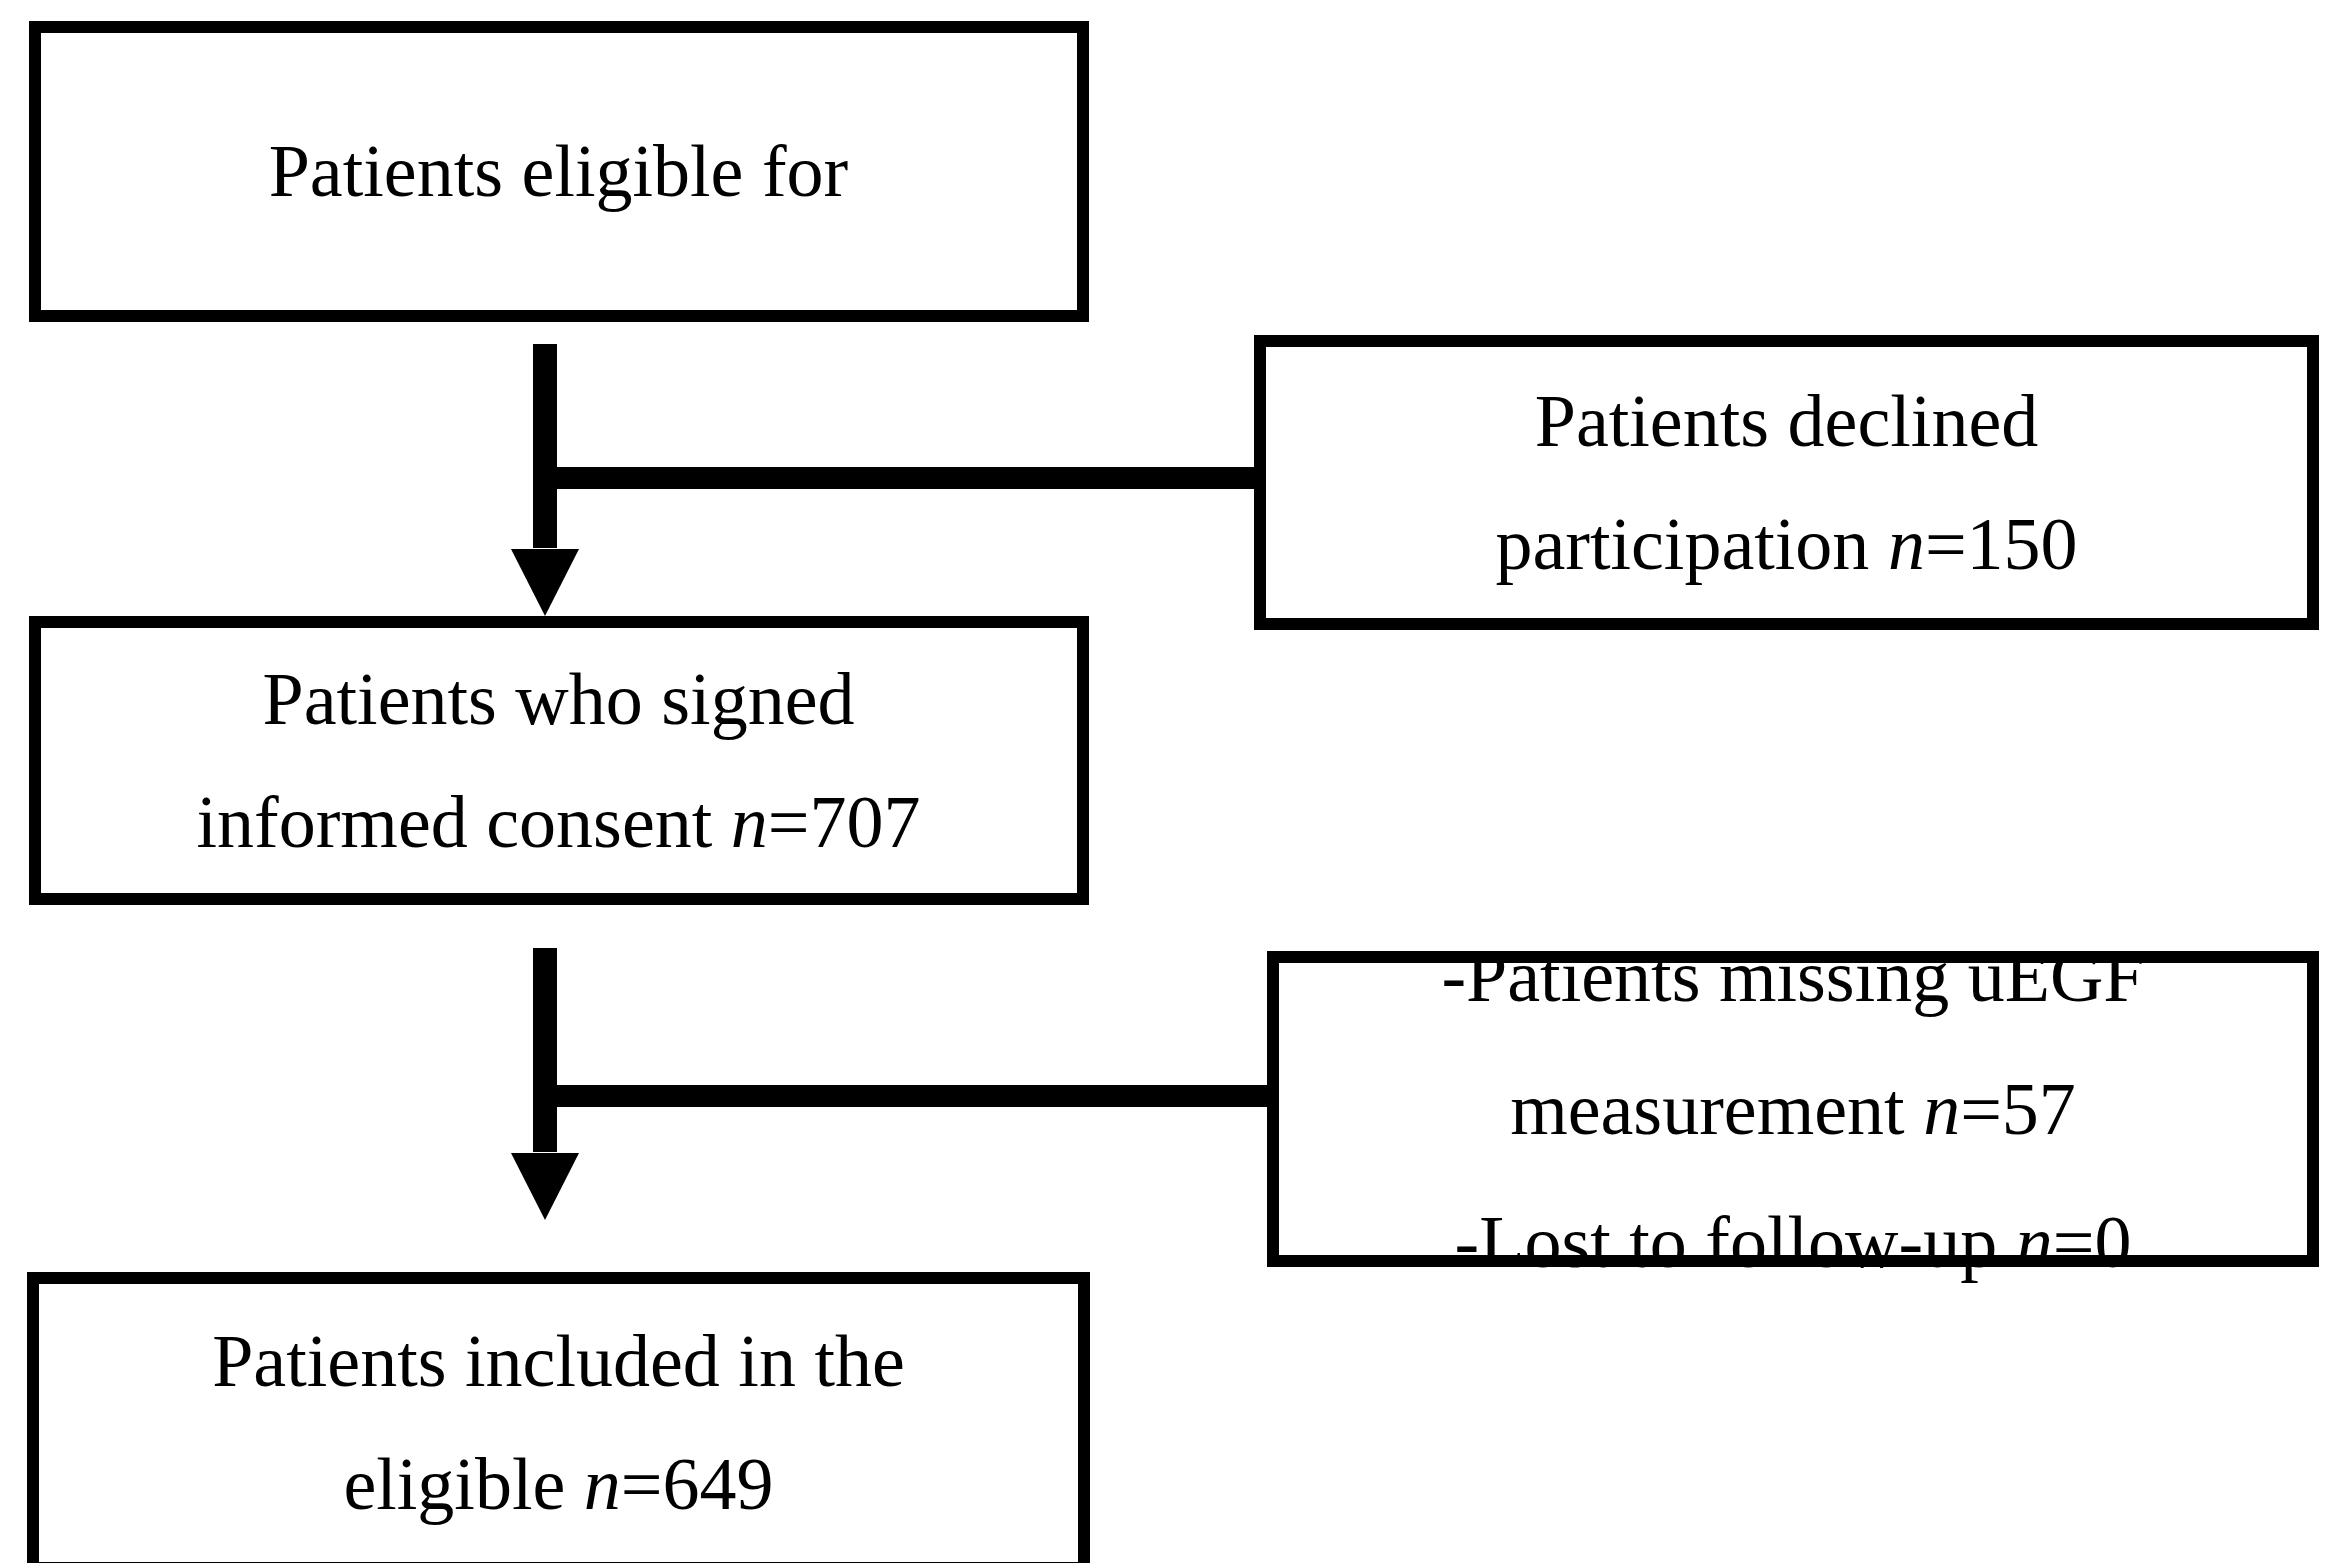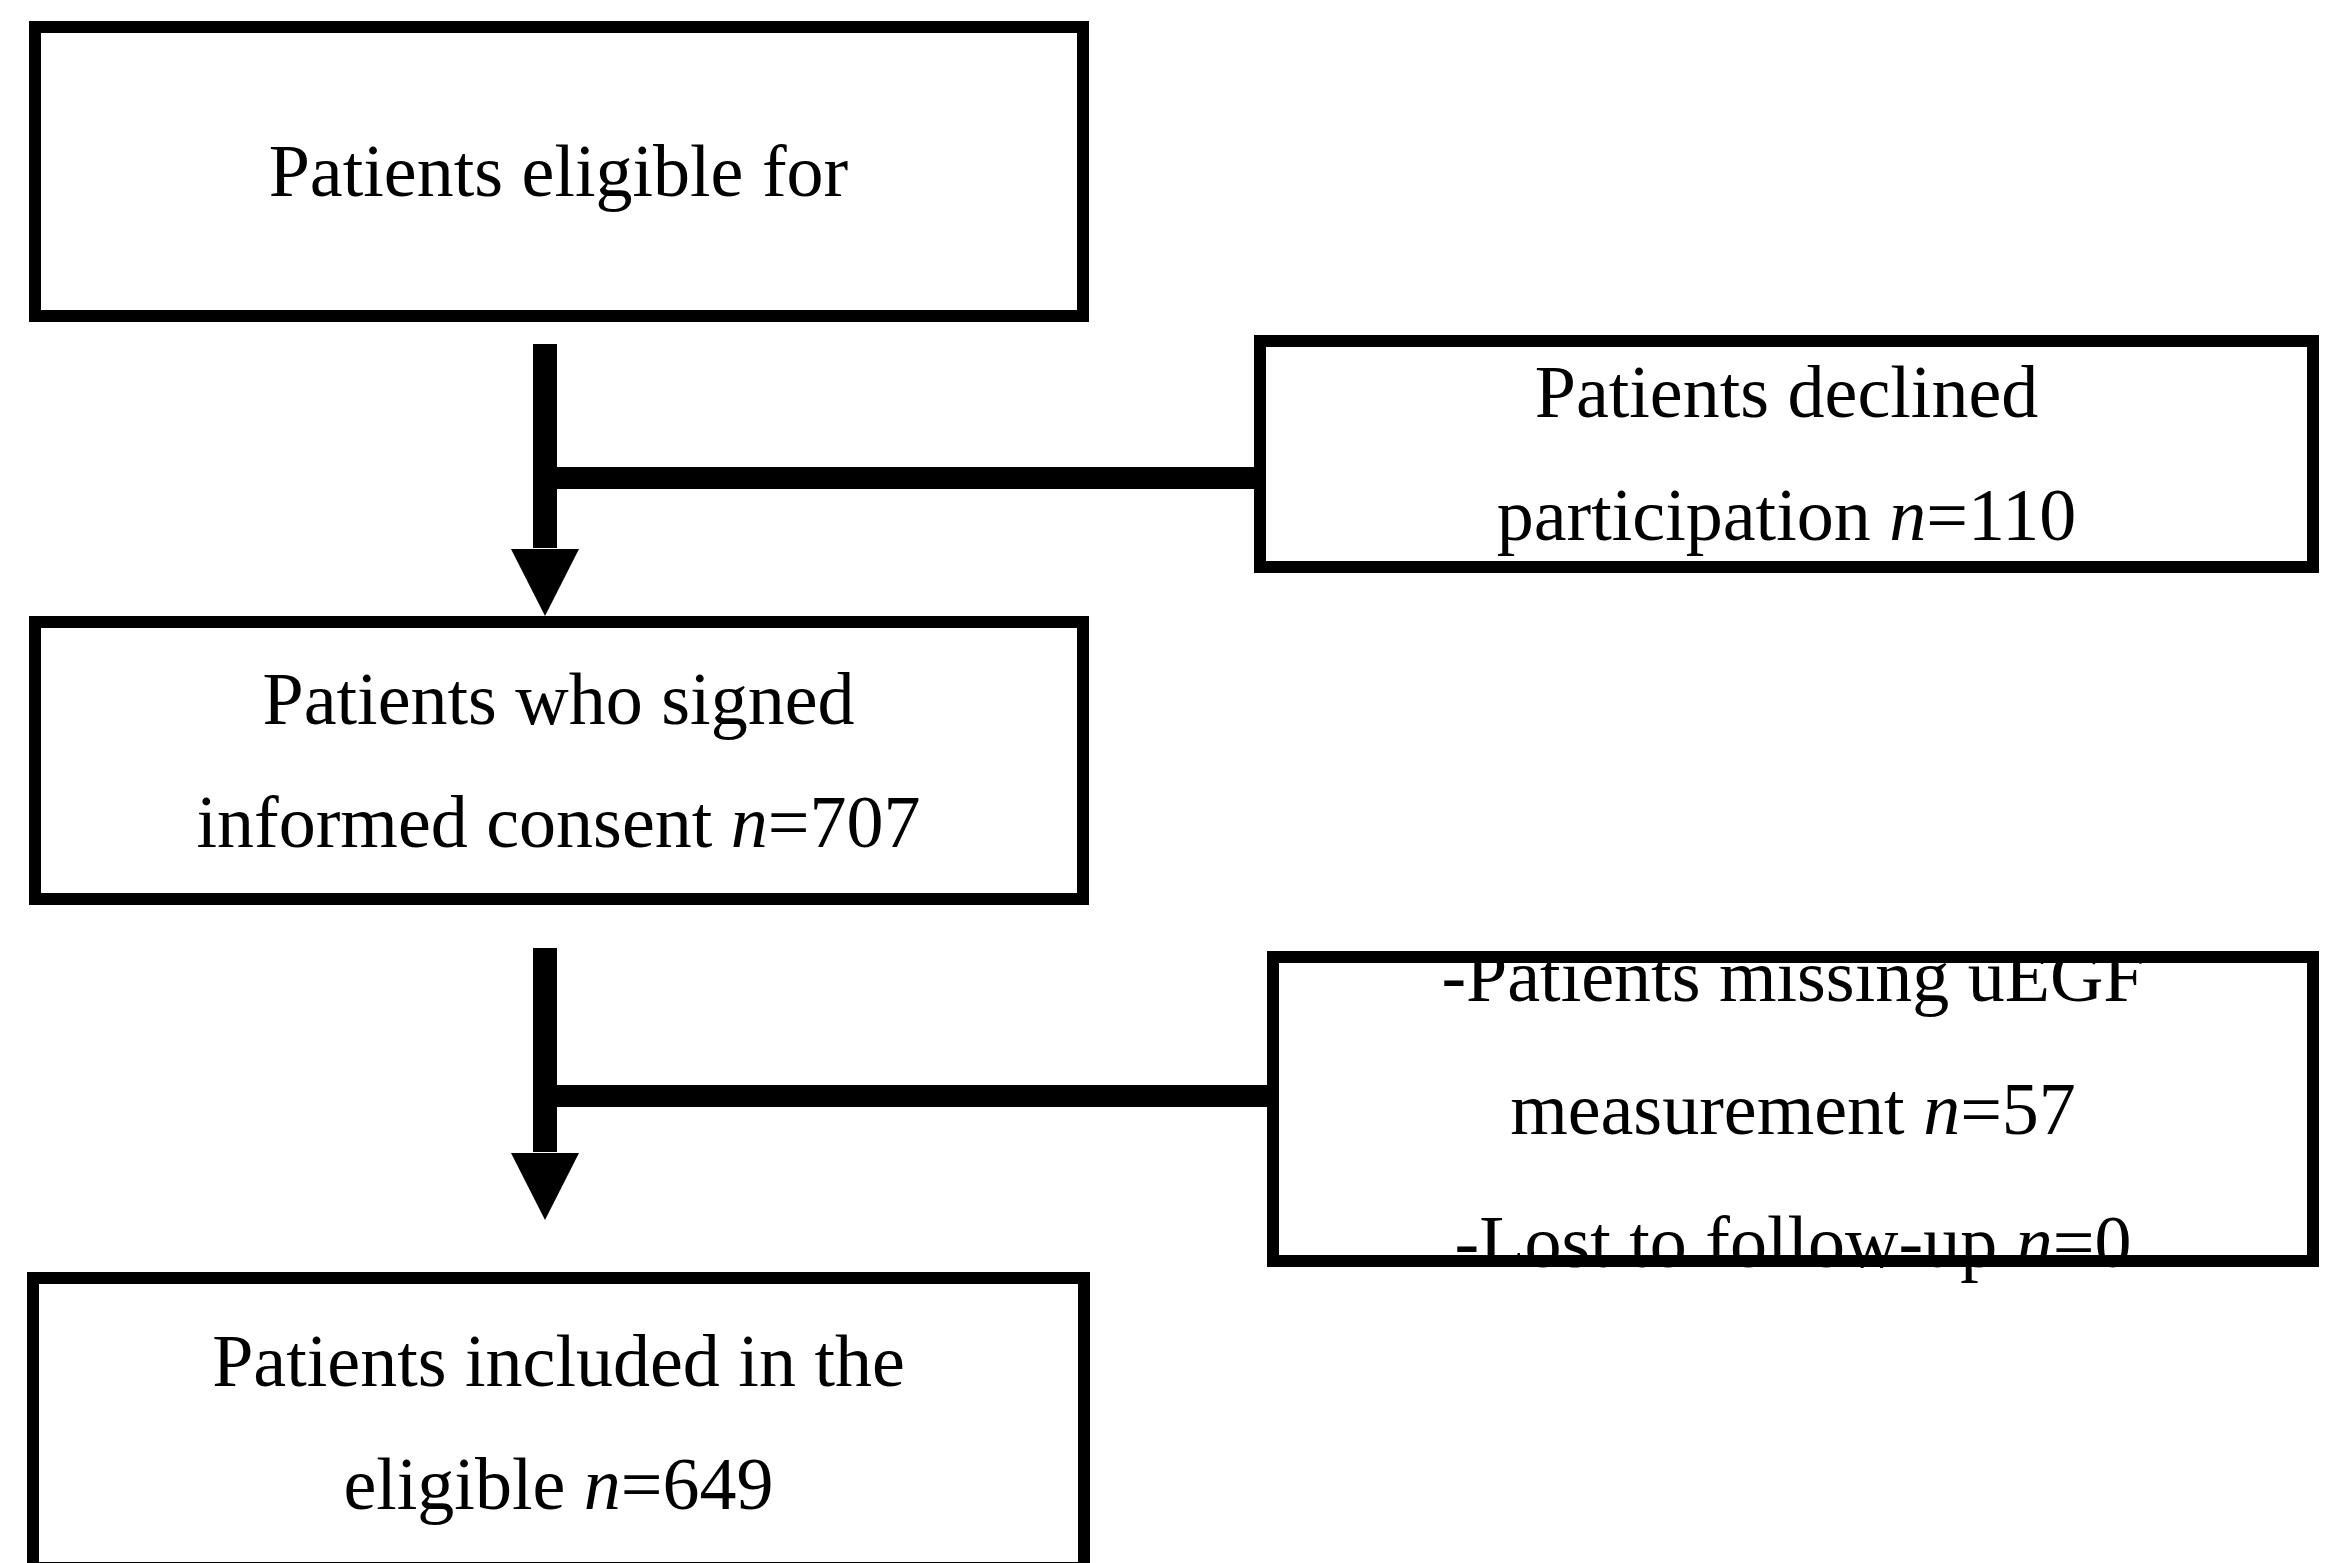--- a/index.html
+++ b/index.html
@@ -26,21 +26,21 @@
     justify-content: center;
     align-items: center;
     text-align: right;
     font-size: 74px;
     line-height: 123px;
   }
   .fbox .line { white-space: pre; }
   .fbox .v { font-style: italic; }
 
   .box-eligible { left: 28.5px;   top: 21px;   width: 1060px; height: 301px; }
-  .box-declined { left: 1254px; top: 335px;  width: 1065px; height: 238px; }
+  .box-declined { left: 1254px; top: 335px;  width: 1065px; height: 295px; }
   .box-consent  { left: 28.5px;   top: 616px;  width: 1060px; height: 289px; }
   .box-excluded { left: 1267px; top: 951px; width: 1052px; height: 316px; line-height: 133px; }
   .box-included { left: 27px;   top: 1249px; width: 1063px; height: 302px; margin-top: 23px; }
 
   .hv-line {
     position: absolute;
     background: #000000;
   }
   .stem-1      { left: 533px; top: 344px;  width: 24px;  height: 204px; }
   .connector-1 { left: 533px; top: 467px;  width: 721px; height: 22px; }
@@ -62,21 +62,21 @@
 <body>
 
 <div class="canvas">
 
   <div class="fbox box-eligible">
     <div class="line"><span>Patients eligible for</span><span class="v"></span><span></span></div>
   </div>
 
   <div class="fbox box-declined">
     <div class="line"><span>Patients declined</span><span class="v"></span><span></span></div>
-    <div class="line"><span>participation </span><span class="v">n</span><span>=110</span></div>
+    <div class="line"><span>participation </span><span class="v">n</span><span>=150</span></div>
   </div>
 
   <div class="fbox box-consent">
     <div class="line"><span>Patients who signed</span><span class="v"></span><span></span></div>
     <div class="line"><span>informed consent </span><span class="v">n</span><span>=707</span></div>
   </div>
 
   <div class="fbox box-excluded">
     <div class="line"><span>-Patients missing uEGF</span><span class="v"></span><span></span></div>
     <div class="line"><span>measurement </span><span class="v">n</span><span>=57</span></div>

